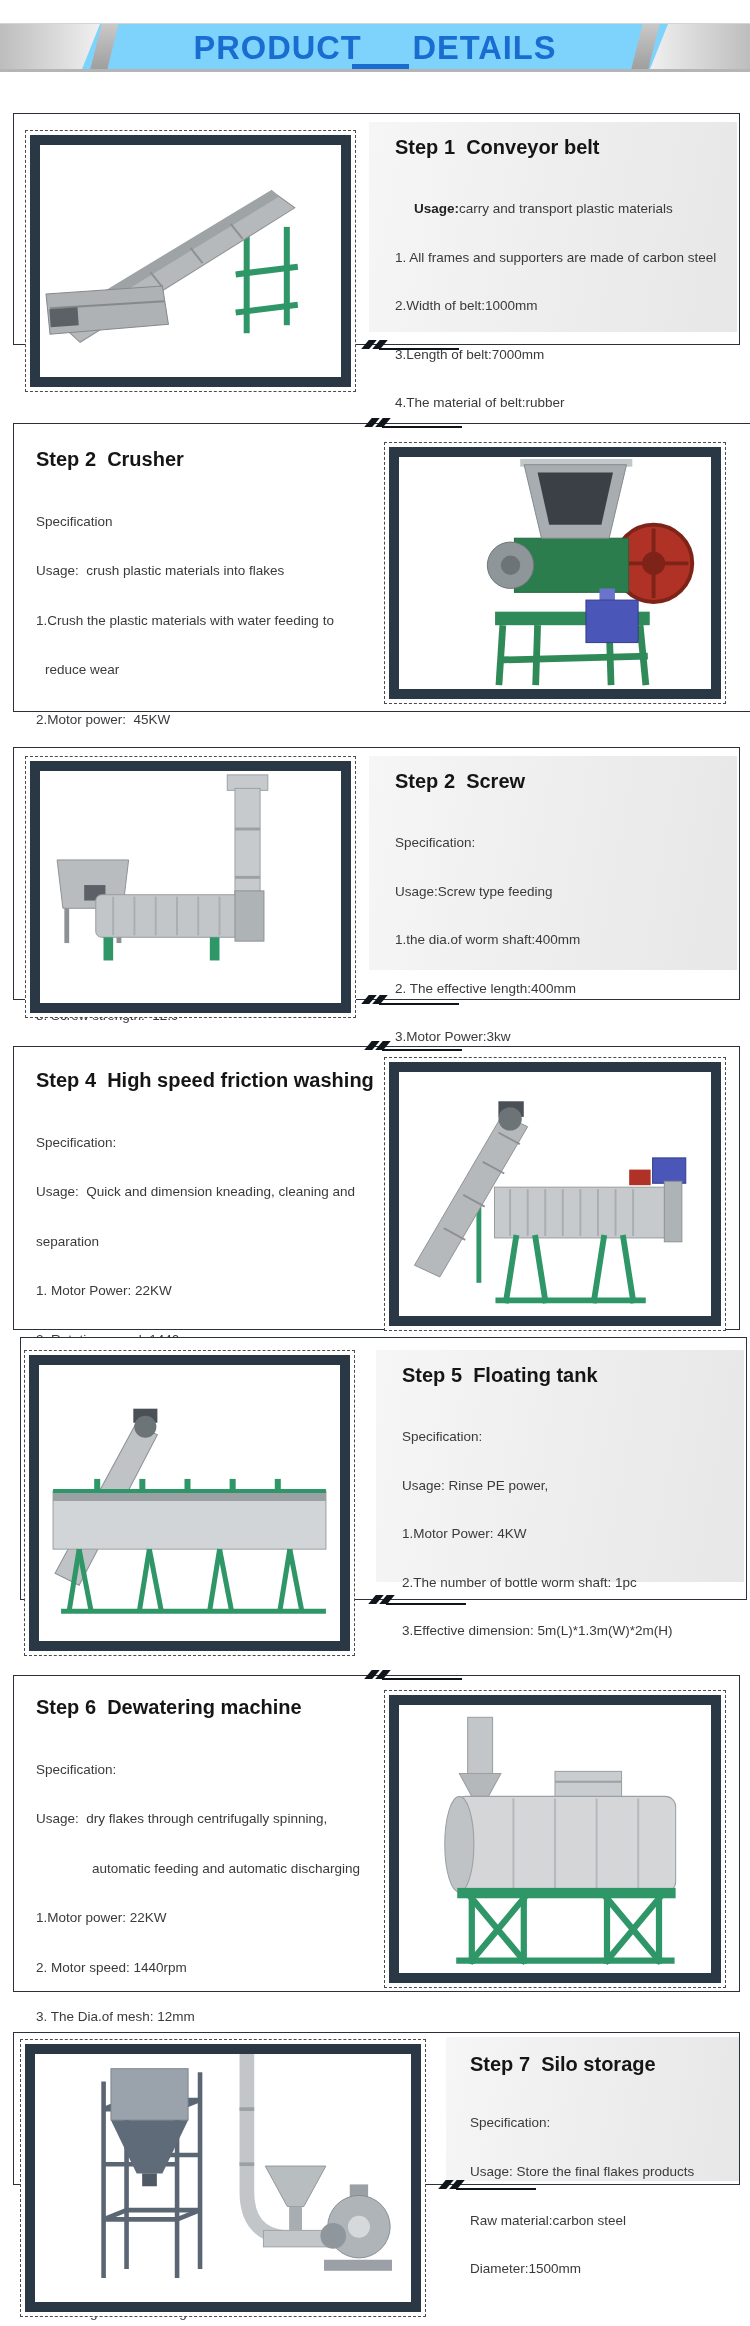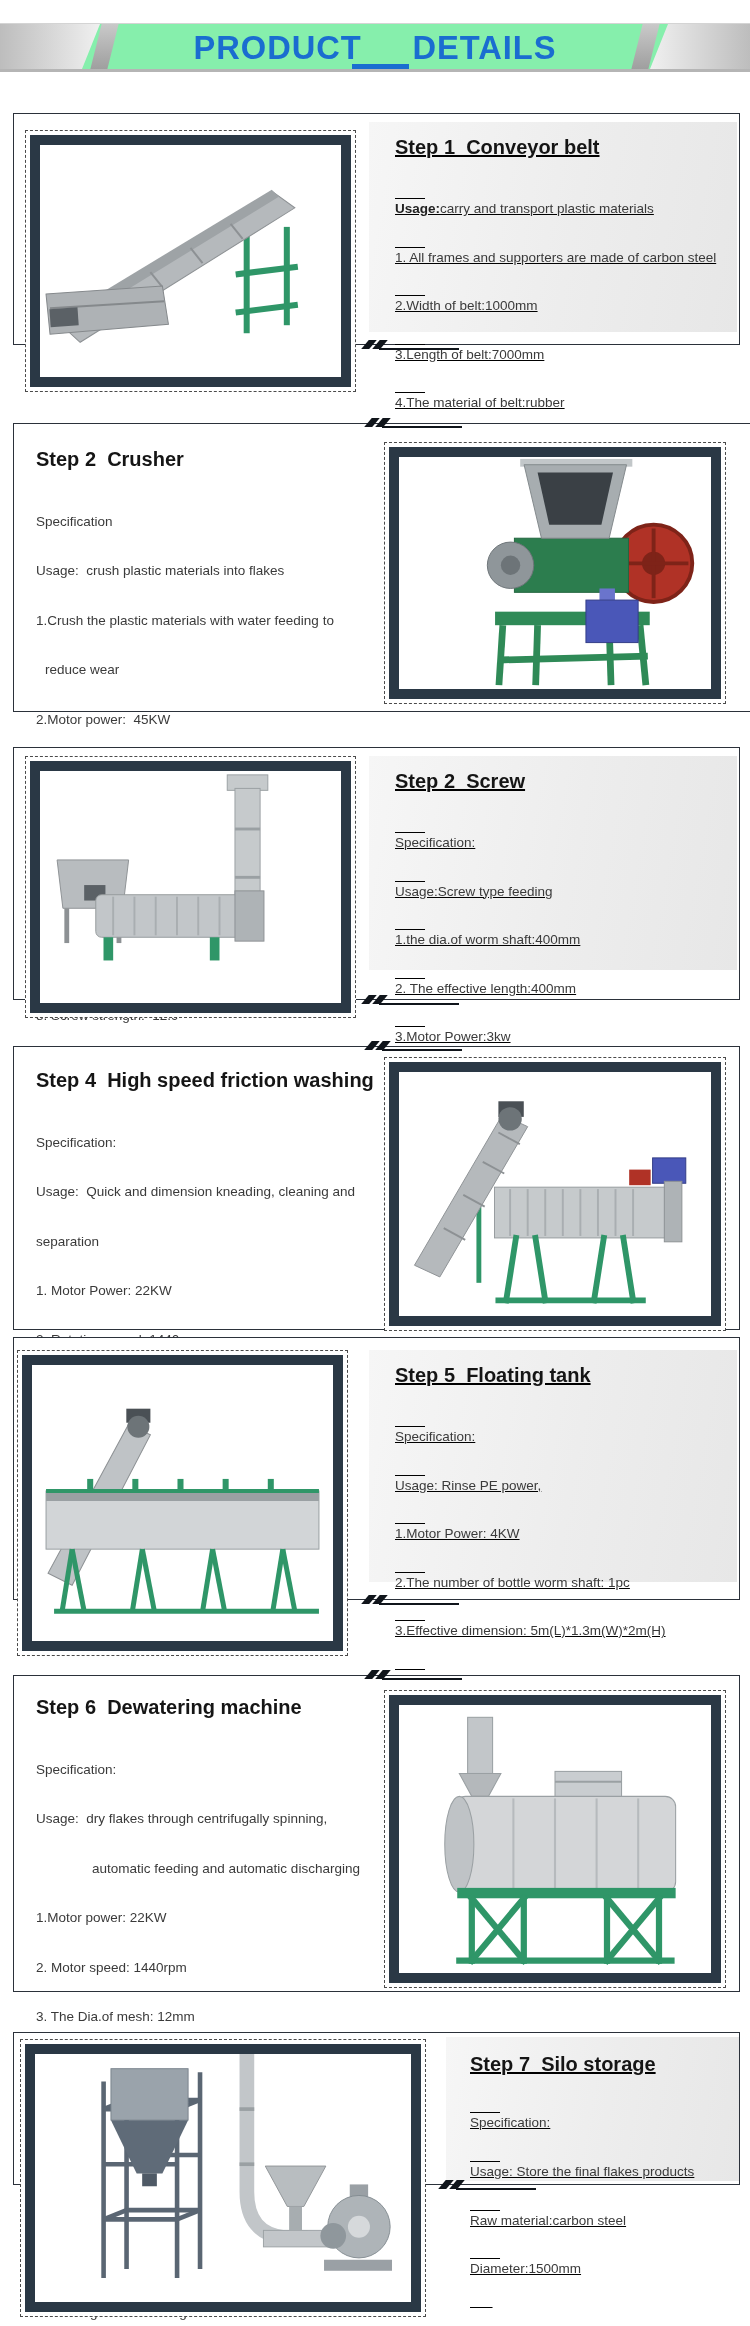--- a/index.html
+++ b/index.html
@@ -8,53 +8,53 @@
     --machine-green:#2f9668;
     --crusher-green:#2c7d4e;
     --flywheel-red:#b03226;
     --motor-blue:#4a57b8;
   }
   html,body{margin:0;padding:0;background:#fff;}
   .page{position:relative;width:750px;height:2326px;background:#fff;overflow:hidden;
         font-family:"Liberation Sans","DejaVu Sans",sans-serif;}
 
   
-  .banner{position:absolute;left:0;top:23px;width:750px;height:45px;background:#86efac;
+  .banner{position:absolute;left:0;top:23px;width:750px;height:45px;background:#7dd3fc;
           border-top:1px solid #d4d4d4;border-bottom:3px solid #b5b5b5;}
   .deco{position:absolute;top:0;height:45px;}
   .deco-main-l{left:0;width:100px;background:linear-gradient(to right,#bdbdbd,#f0f0f0);
                clip-path:polygon(0 0,100% 0,82% 100%,0 100%);}
   .deco-bar-l{left:96px;width:17px;background:linear-gradient(#c9c9c9,#9f9f9f);transform:skewX(-14deg);}
   .deco-main-r{right:0;width:100px;background:linear-gradient(to left,#bdbdbd,#f0f0f0);
                clip-path:polygon(18% 0,100% 0,100% 100%,0 100%);}
   .deco-bar-r{right:96px;width:17px;background:linear-gradient(#c9c9c9,#9f9f9f);transform:skewX(-14deg);}
   .page-title{position:absolute;left:0;top:4px;width:100%;text-align:center;
               font-size:34px;font-weight:bold;color:var(--accent-blue);
               letter-spacing:1px;word-spacing:16px;transform:scaleX(.96);white-space:pre;}
   .title-underline{position:absolute;left:352px;top:40px;width:57px;height:5px;background:var(--accent-blue);}
 
   
   .sec{position:absolute;border:1px solid #2b313a;background:#fff;}
   .imgbox{position:absolute;border:1px dashed #4a4a4a;background:#fff;padding:4px;box-sizing:border-box;}
   .imgframe{border:10px solid var(--frame-navy);background:#fff;width:100%;height:100%;box-sizing:border-box;overflow:hidden;}
   .imgframe svg{display:block;width:100%;height:100%;}
   .panel{position:absolute;box-sizing:border-box;}
-  .panel.gray{background:linear-gradient(100deg,#f6f6f6 0%,#ededed 55%,#e7e7e7 100%);padding:14px 8px 0 26px;text-decoration:underline;}
+  .panel.gray{background:linear-gradient(100deg,#f6f6f6 0%,#ededed 55%,#e7e7e7 100%);padding:14px 8px 0 26px;}
   .panel.white{padding:6px 0 0 14px;}
   .step-title{font-size:20px;font-weight:bold;color:#151515;white-space:pre;margin-bottom:11px;}
   .lines{font-size:13.5px;color:#3a3a3a;white-space:pre;}
   .lines div{white-space:pre;}
   .lh185 .lines div{line-height:18.5px;}
   .lh186 .lines div{line-height:18.6px;}
   .lh188 .lines div{line-height:18.8px;}
   .lh193 .lines div{line-height:19.3px;}
   .lh194 .lines div{line-height:19.4px;}
   .cont{padding-left:9px;}
   .cont2{padding-left:56px;}
-  .usage-b{font-weight:bold;color:#222;}
+  .usage-b{font-weight:bold;color:#222;margin-left:19px;}
 
   
   .slash{position:absolute;height:10px;width:100px;pointer-events:none;}
   .slash b{position:absolute;top:0;width:8px;height:9px;background:#10151b;transform:skewX(-40deg);}
   .slash b:nth-child(1){left:2px;}
   .slash b:nth-child(2){left:13px;}
   .slash::after{content:"";position:absolute;left:16px;top:8px;width:80px;height:2px;background:#10151b;}
 
   
   .gl{stroke:var(--machine-green);stroke-width:6;stroke-linecap:square;fill:none;}
@@ -263,21 +263,21 @@
           </g>
         </svg>
       </div>
     </div>
     <span class="slash" style="left:352px;top:-6px;">
         <b></b>
         <b></b>
       </span>
   </section>
 
-  <section class="sec lh186" style="left:13px;top:1337px;width:725px;height:261px;">
+  <section class="sec lh186" style="left:20px;top:1337px;width:725px;height:261px;">
     <div class="imgbox" style="left:3px;top:12px;width:331px;height:306px;">
       <div class="imgframe">
         <svg viewBox="0 0 300 260" preserveAspectRatio="xMidYMid meet">
           <polygon points="16,200 96,52 118,62 40,212" fill="#bfc3c6" stroke="#8d9194"></polygon>
           <rect x="94" y="36" width="24" height="14" fill="#4a5055"></rect>
           <circle cx="106" cy="54" r="11" fill="#6d7478"></circle>
           <rect x="14" y="118" width="272" height="58" fill="#d2d5d7" stroke="#9aa0a3"></rect>
           <rect x="14" y="118" width="272" height="10" fill="#9aa0a3"></rect>
           <line x1="14" y1="118" x2="286" y2="118" stroke="#2f9668" stroke-width="4"></line>
           <g fill="#2f9668">

